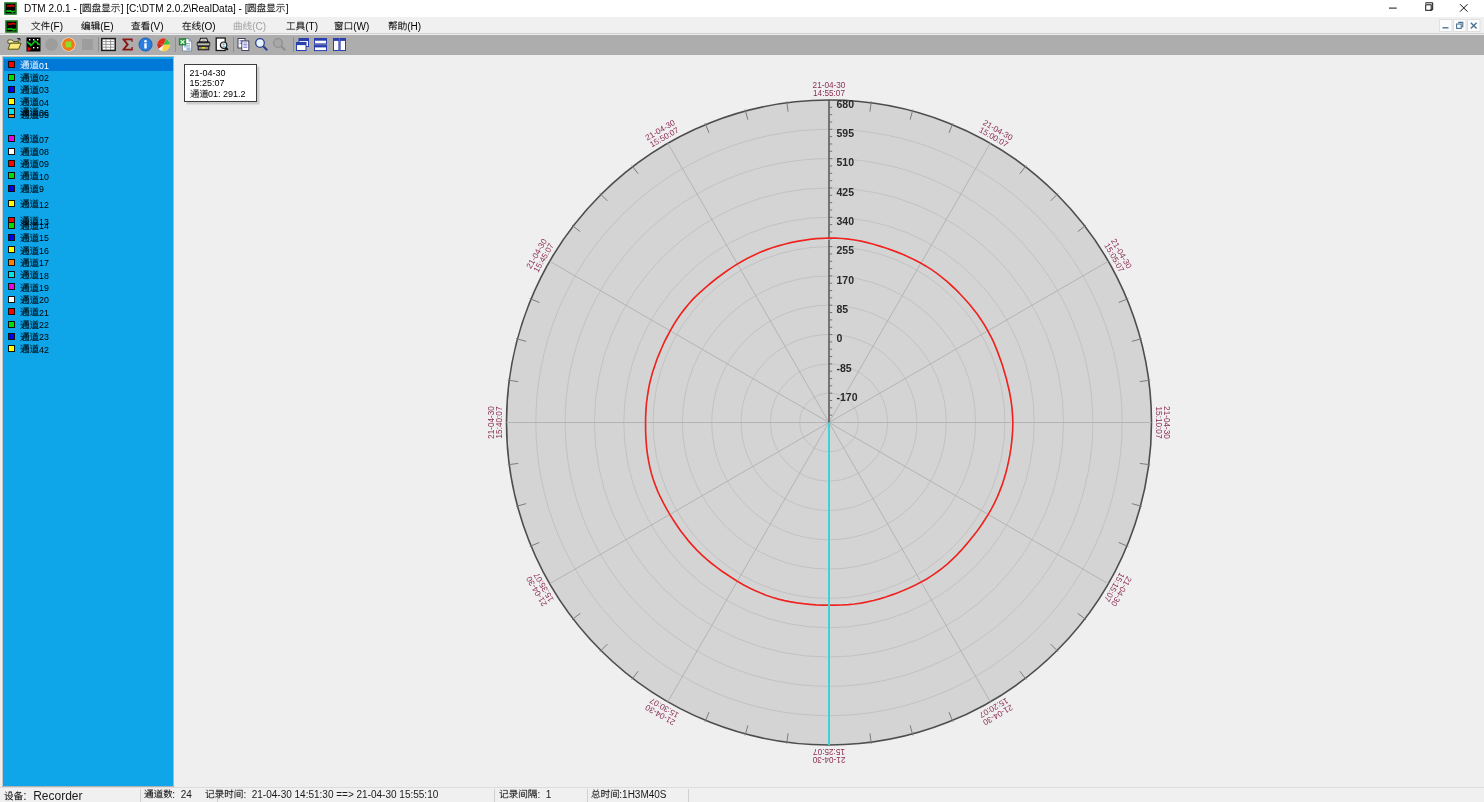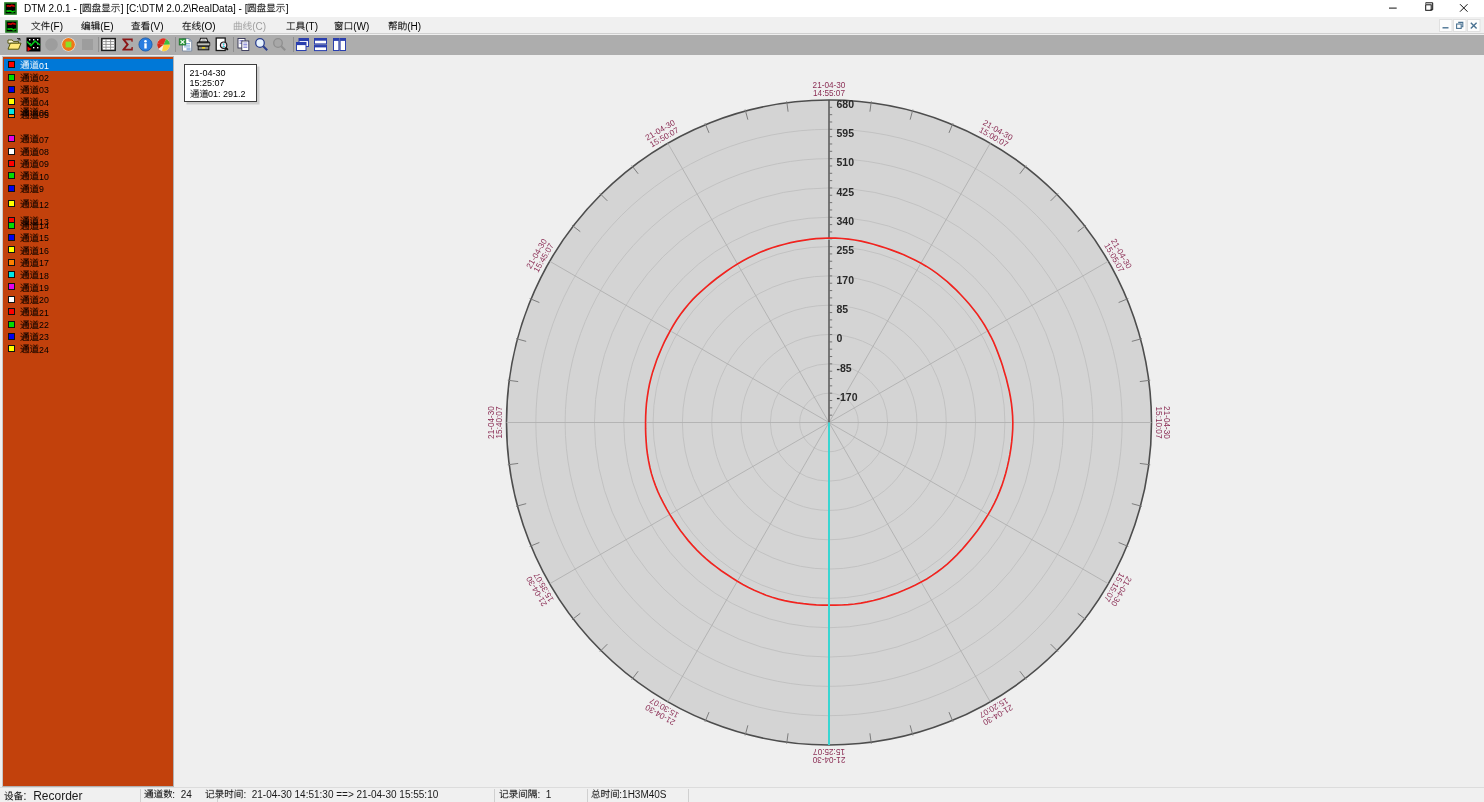--- a/index.html
+++ b/index.html
@@ -6,21 +6,21 @@
 #win{position:relative;width:1476px;height:802px}
 svg.cj{display:inline-block}
 #titlebar{position:absolute;left:0;top:0;width:1484px;height:17px;background:#fff}
 #ttext{position:absolute;left:24px;top:2.5px;font-size:10px;color:#000;white-space:pre}
 #menubar{position:absolute;left:0;top:17px;width:1484px;height:17px;background:#f0f0f0;
   border-bottom:1px solid #d0d0d0}
 .mitem{position:absolute;top:3.5px;font-size:10px;white-space:pre}
 #toolbar{position:absolute;left:0;top:34.5px;width:1484px;height:20px;background:#adadad}
 .tbi{position:absolute;top:2.5px}
 .tsep{position:absolute;top:2px;width:1px;height:15px;background:#8f8f8f}
-#panel{position:absolute;left:2px;top:56px;width:171.5px;height:730.5px;background:#c2410c;
+#panel{position:absolute;left:2px;top:56px;width:171.5px;height:730.5px;background:#0ea5e9;
   border:1px solid #b2b2b2;border-left-color:#c8c8c8;border-top-color:#c0c0c0}
 .row{position:absolute;left:0.5px;width:169.5px;height:12.35px}
 .row.sel{background:#0078d7}
 .row.sel .num,.row.sel{color:#fff}
 .sq{position:absolute;left:4.2px;top:2.4px;width:7.8px;height:7px;border:1.3px solid #101010}
 .rt{position:absolute;left:16.5px;top:0.8px;font-size:10px;color:#000;white-space:pre}
 .row.sel .rt{color:#fff}
 .num{font-size:8.8px}
 #tip{position:absolute;left:184px;top:64px;width:72.5px;height:37.5px;background:#fff;
   border:1.4px solid #3c3c3c;box-shadow:2.5px 2.5px 0 #9c9c9c66;font-size:9px;color:#000;
@@ -580,21 +580,21 @@
         <span class="rt"><svg class="cj" style="width:19.0px;height:9.5px;vertical-align:-0.12em;fill:#000;stroke:#000;stroke-width:3;" viewBox="0 0 200 100">
             <use href="#u901A" x="0"></use>
             <use href="#u9053" x="100"></use>
           </svg><span class="num">23</span></span>
       </div>
       <div class="row" style="top:285.85px">
         <span class="sq" style="background:#ffff00"></span>
         <span class="rt"><svg class="cj" style="width:19.0px;height:9.5px;vertical-align:-0.12em;fill:#000;stroke:#000;stroke-width:3;" viewBox="0 0 200 100">
             <use href="#u901A" x="0"></use>
             <use href="#u9053" x="100"></use>
-          </svg><span class="num">24</span></span>
+          </svg><span class="num">42</span></span>
       </div>
     </div>
     <div id="tip"><div>21-04-30</div><div>15:25:07</div><div><svg class="cj" style="width:18.6px;height:9.3px;vertical-align:-0.12em;fill:#000;stroke:#000;stroke-width:2.5;" viewBox="0 0 200 100">
           <use href="#u901A" x="0"></use>
           <use href="#u9053" x="100"></use>
         </svg>01: 291.2</div></div>
     <div id="status">
       <div class="ssep" style="left:139.5px"></div>
       <div class="ssep" style="left:216.5px"></div>
       <div class="ssep" style="left:494px"></div>

